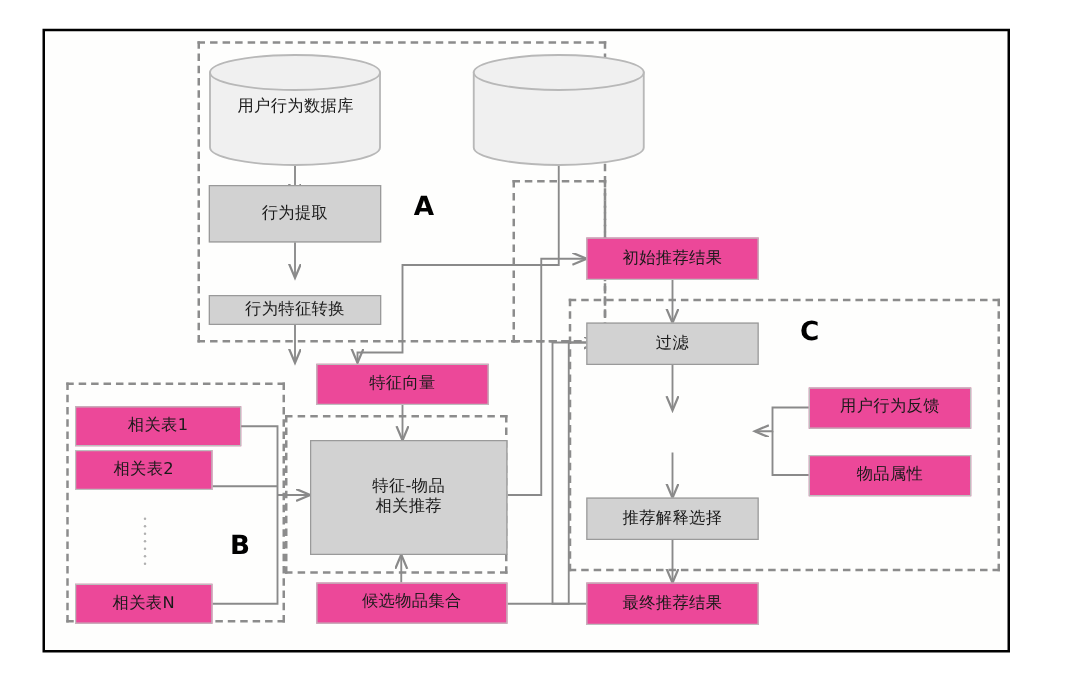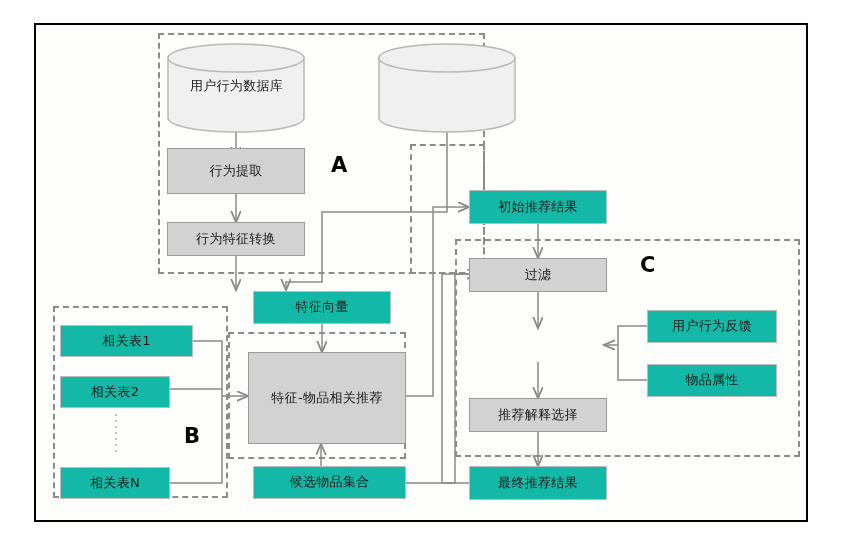--- a/index.html
+++ b/index.html
@@ -41,21 +41,21 @@
     display: flex;
     align-items: center;
     justify-content: center;
     text-align: center;
     font-size: 13px;
     color: #1a1a1a;
     line-height: 1.25;
     letter-spacing: 0.3px;
   }
   .node.light {
-    background: #14b8a6;
+    background: #ec4899;
     border: 1.3px solid #bdbdbd;
   }
   .node.dark {
     background: #d2d2d2;
     border: 1.6px solid #9a9a9a;
   }
   .node.cyl {
     background: transparent;
     border: none;
   }
@@ -156,38 +156,38 @@
       <path d="M379,58 L379,118 A68,14 0 0 0 515,118 L515,58 Z"></path>
       <ellipse cx="447" cy="58" rx="68" ry="14"></ellipse>
     </g>
   </svg>
 
   <div class="node cyl" style="left:168px; top:44px; width:137px; height:85px;">
     <span class="cyl-label">用户行为数据库</span>
   </div>
 
   <div class="node dark" style="left:167px; top:148px; width:138px; height:46px;">行为提取</div>
-  <div class="node dark" style="left:167px; top:222px; width:138px; height:34px;">行为特征转换</div>
+  <div class="node dark" style="left:167px; top:236px; width:138px; height:24px;">行为特征转换</div>
 
   <div class="node light" style="left:253px; top:291px; width:138px; height:33px;">特征向量</div>
 
   <div class="node light" style="left:60px; top:325px; width:133px; height:32px;">相关表1</div>
-  <div class="node light" style="left:60px; top:376px; width:110px; height:32px;text-align:center;">相关表2</div>
+  <div class="node light" style="left:60px; top:360px; width:110px; height:32px;text-align:center;">相关表2</div>
   <div class="vdots" style="left:114px; top:414px; width:4px; height:38px;">
     <i></i>
       <i></i>
       <i></i>
       <i></i>
       <i></i>
       <i></i>
       <i></i>
   </div>
   <div class="node light" style="left:60px; top:467px; width:110px; height:32px;">相关表N</div>
 
-  <div class="node dark" style="left:248px; top:352px; width:158px; height:92px; flex-direction:row;">
+  <div class="node dark" style="left:248px; top:352px; width:158px; height:92px; flex-direction:column;">
     <span>特征-物品</span>
     <span>相关推荐</span>
   </div>
 
   <div class="node light" style="left:253px; top:466px; width:153px; height:33px;">候选物品集合</div>
 
   <div class="node light" style="left:469px; top:190px; width:138px; height:34px;">初始推荐结果</div>
   <div class="node dark" style="left:469px; top:258px; width:138px; height:34px;">过滤</div>
   <div class="node dark" style="left:469px; top:398px; width:138px; height:34px;">推荐解释选择</div>
   <div class="node light" style="left:469px; top:466px; width:138px; height:34px;">最终推荐结果</div>

